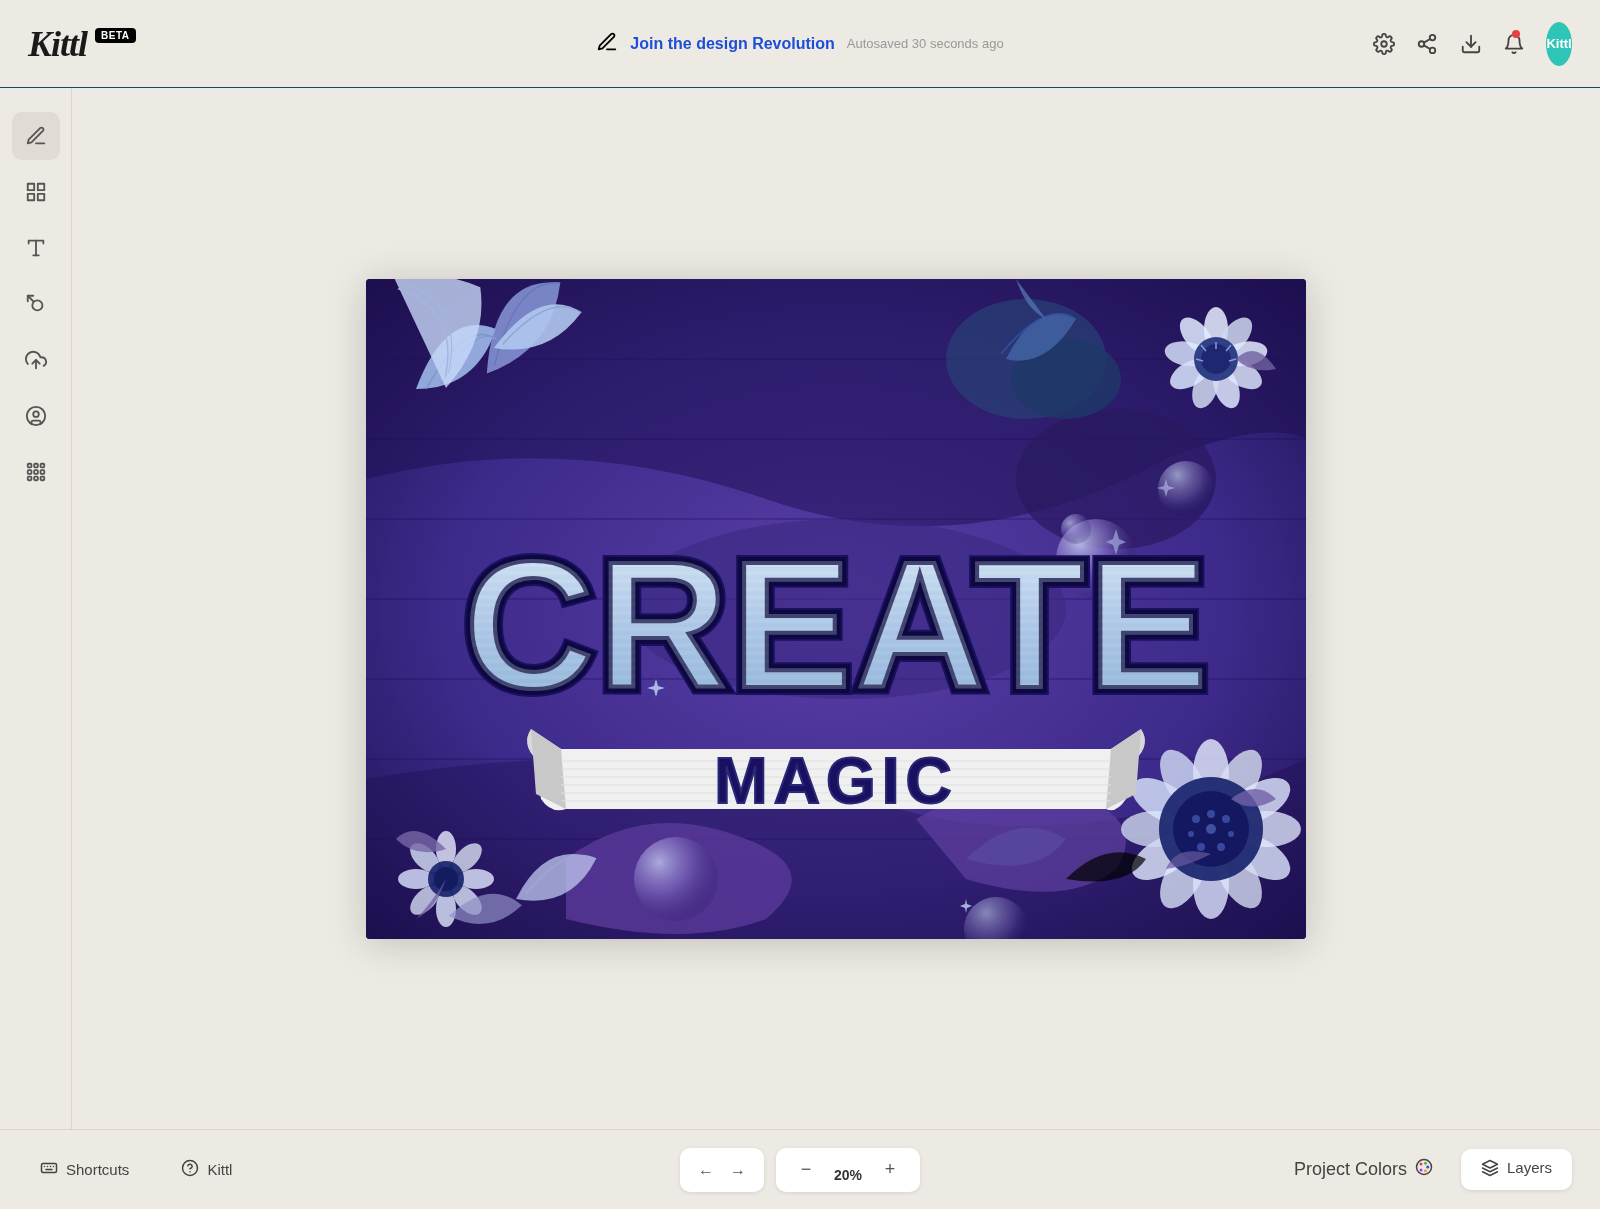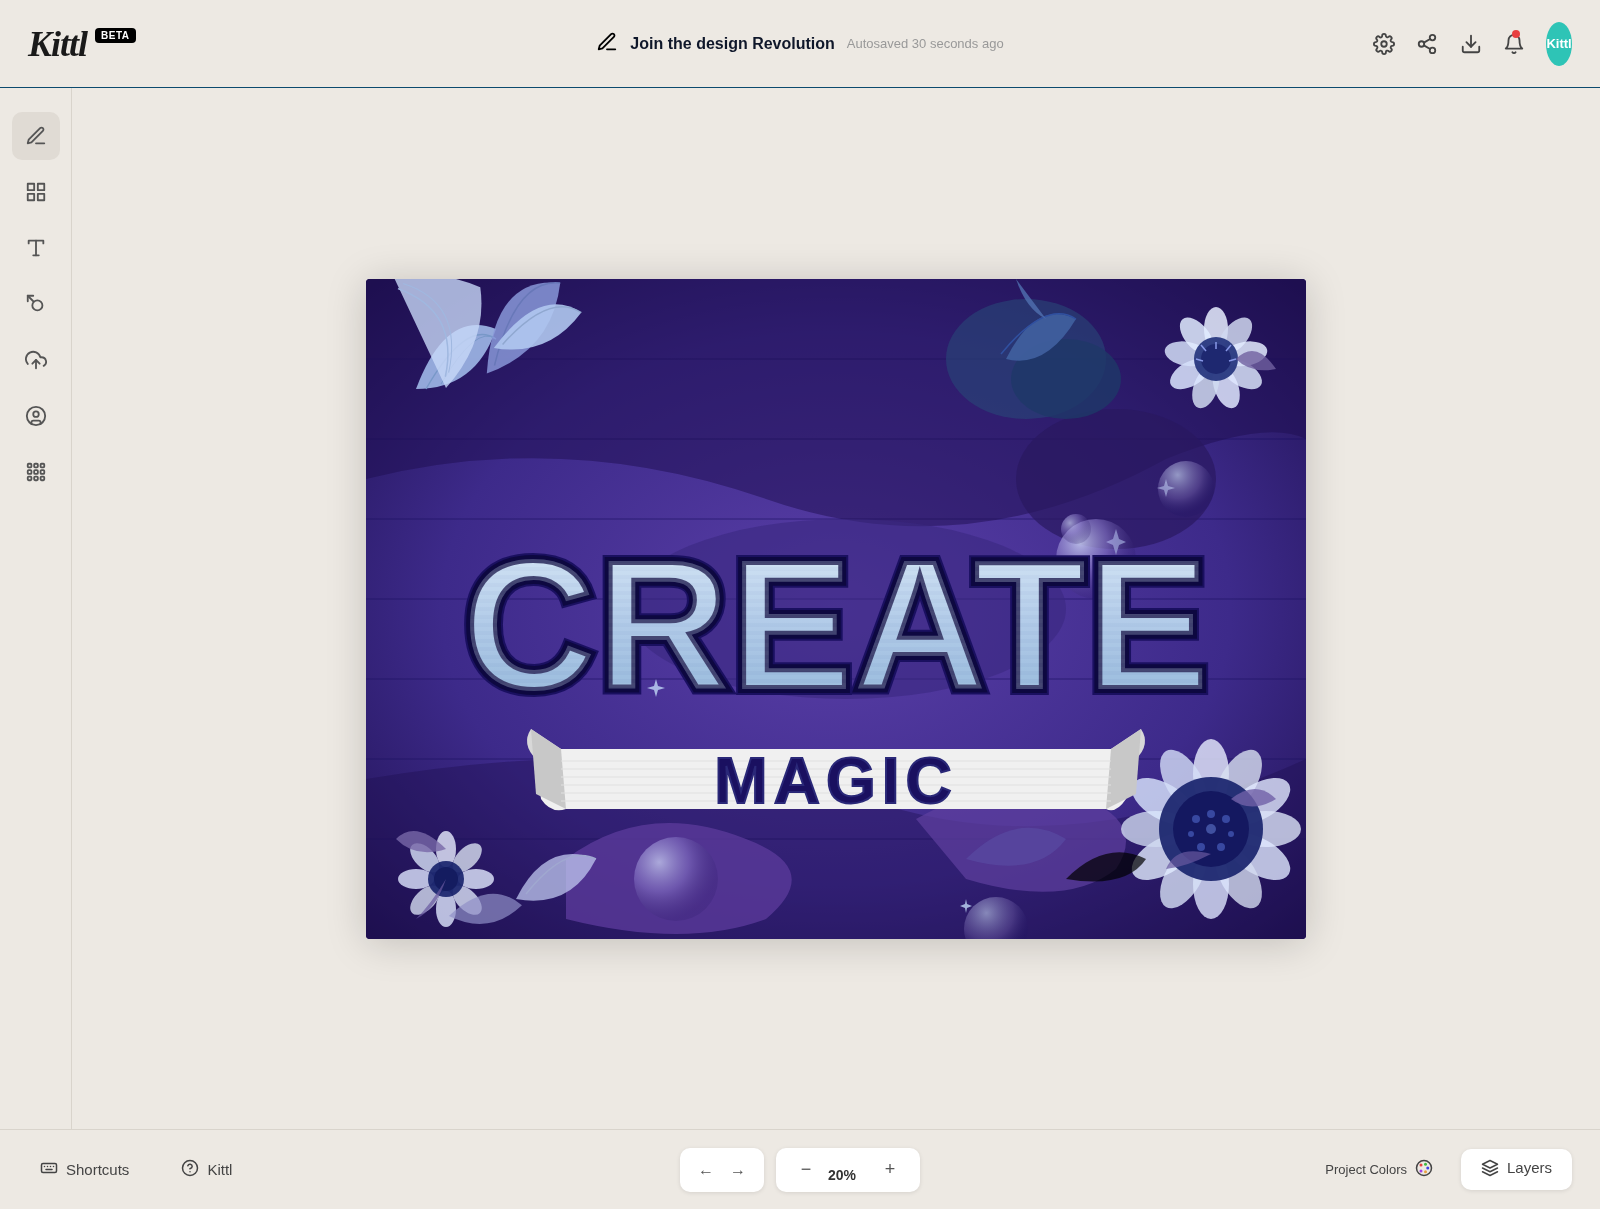--- a/index.html
+++ b/index.html
@@ -50,21 +50,21 @@
     .header-center {
       flex: 1;
       display: flex;
       align-items: center;
       justify-content: center;
       gap: 12px;
     }
     .project-title {
       font-size: 16px;
       font-weight: 600;
-      color: #0f172a;
+      color: #1d4ed8;
     }
     .autosave-text {
       font-size: 13px;
       color: #999;
     }
     .header-right {
       display: flex;
       align-items: center;
       gap: 20px;
       width: 200px;
@@ -226,20 +226,21 @@
       display: flex;
       align-items: center;
       justify-content: center;
       border-radius: 4px;
     }
     .zoom-value {
       font-size: 14px;
       font-weight: 600;
       color: #333;
       min-width: 40px;
+      text-align: center;
       margin-top: 11px;
     }
     .nav-arrows {
       display: flex;
       align-items: center;
       gap: 4px;
       background: #fff;
       border-radius: 10px;
       padding: 8px 12px;
       box-shadow: 0 1px 4px rgba(0,0,0,0.1);
@@ -263,21 +264,21 @@
       gap: 16px;
       width: 300px;
       justify-content: flex-end;
     }
     .project-colors-btn {
       display: flex;
       align-items: center;
       gap: 8px;
       cursor: pointer;
       color: #444;
-      font-size: 13px;
+      font-size: 18px;
       font-weight: 500;
       background: none;
       border: none;
       padding: 8px 12px;
       border-radius: 8px;
     }
     .layers-btn {
       display: flex;
       align-items: flex-start;
       gap: 8px;

